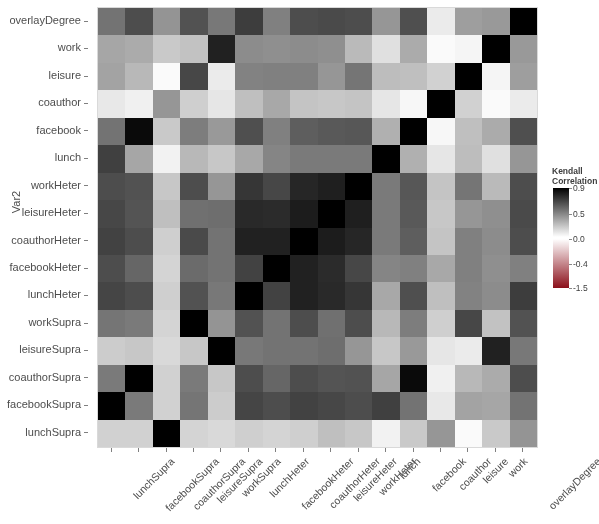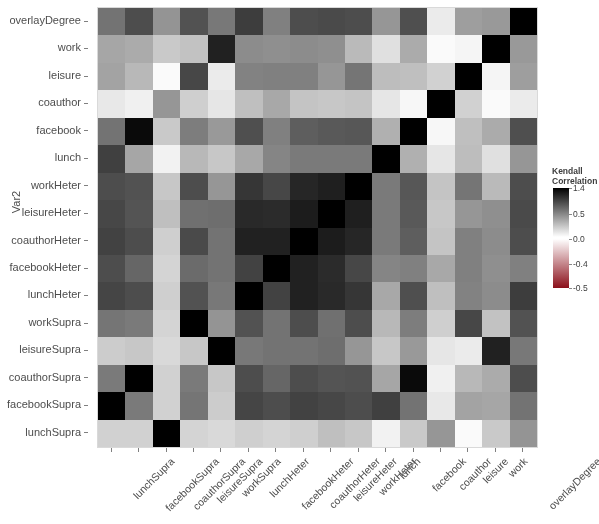--- a/index.html
+++ b/index.html
@@ -508,25 +508,25 @@
     </div>
 
 
   <div id="legend">
     <div id="legend-title">
       <div>Kendall</div>
       <div>Correlation</div>
     </div>
     <div id="legend-bar-upper" style="background: linear-gradient(rgb(0, 0, 0) 0%, rgb(255, 255, 255) 100%);"></div>
     <div id="legend-bar-lower" style="background: linear-gradient(rgb(255, 255, 255) 0%, rgb(139, 15, 26) 100%);"></div>
-  <div class="legend-key" style="top: 17px;">1.4</div>
+  <div class="legend-key" style="top: 17px;">0.9</div>
       <div class="legend-tick" style="top: 22px;"></div>
       <div class="legend-key" style="top: 42.5px;">0.5</div>
       <div class="legend-tick" style="top: 47.5px;"></div>
       <div class="legend-key" style="top: 68px;">0.0</div>
       <div class="legend-tick" style="top: 73px;"></div>
       <div class="legend-key" style="top: 92.5px;">-0.4</div>
       <div class="legend-tick" style="top: 97.5px;"></div>
-      <div class="legend-key" style="top: 117px;">-0.5</div>
+      <div class="legend-key" style="top: 117px;">-1.5</div>
       <div class="legend-tick" style="top: 122px;"></div>
     </div>
 
 </div>
 
 </body></html>

